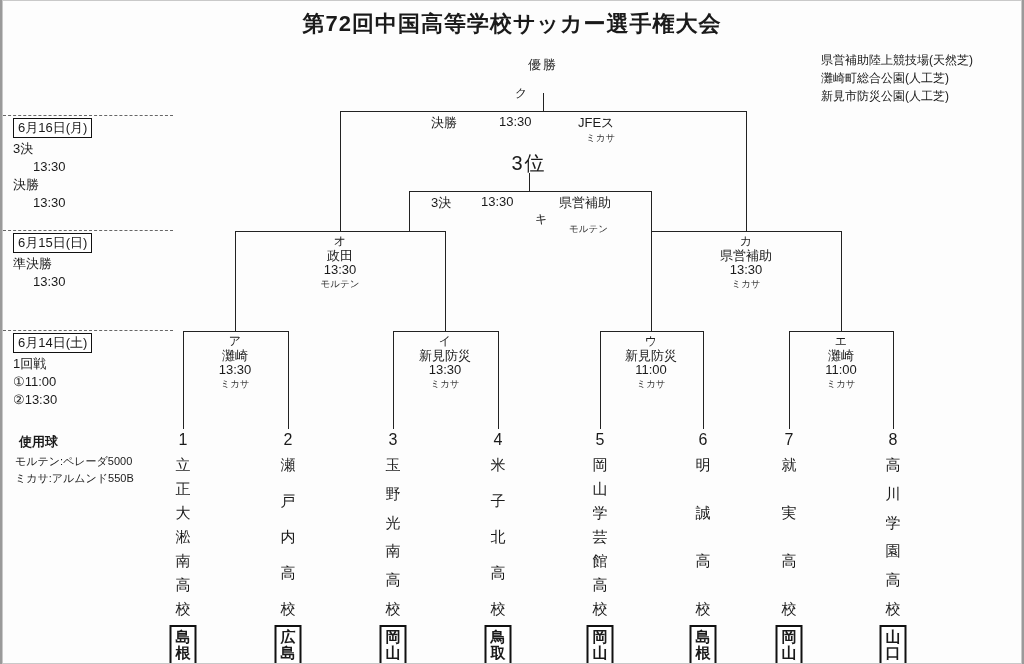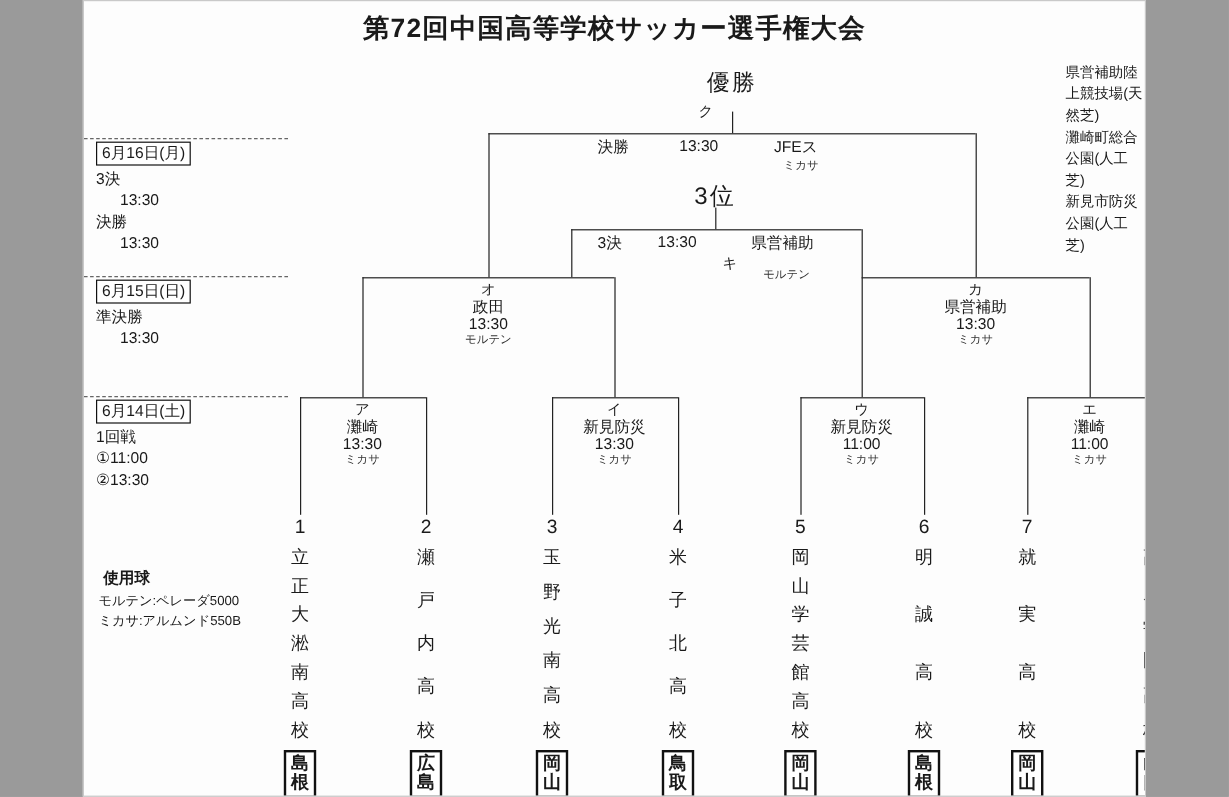--- a/index.html
+++ b/index.html
@@ -1,32 +1,32 @@
 <!DOCTYPE html>
 <html><head>
 <meta charset="utf-8">
 <style>
   * { margin:0; padding:0; box-sizing:border-box; }
   html,body { background:#9a9a9a; }
   .page {
-    position:relative; width:886px; height:664px; margin:0 auto;
+    position:relative; width:1020px; height:664px; margin:0 auto;
     background:#fdfdfd; color:#1a1a1a; overflow:hidden;
     font-family:"Liberation Sans", sans-serif;
     border:1px solid #c9c9c9;
   }
   .hline { position:absolute; border-top:1.5px solid #222; }
   .vline { position:absolute; border-left:1.5px solid #222; }
   .dashline { position:absolute; border-top:1px dashed #666; }
   .txt { position:absolute; white-space:nowrap; font-size:13px; }
   .small { font-size:9.5px; color:#333; }
   .big-title {
     position:absolute; top:8px; left:0; right:0; text-align:center;
     font-size:22px; font-weight:bold; letter-spacing:1px;
   }
-  .champ { position:absolute; transform:translateX(-50%); font-size:19px; letter-spacing:2px; }
+  .champ { position:absolute; transform:translateX(-50%); font-size:13px; letter-spacing:2px; }
   .third-label { position:absolute; transform:translateX(-50%); font-size:20px; letter-spacing:2px; }
   .match-label {
     position:absolute; transform:translateX(-50%);
     display:flex; flex-direction:column; align-items:center; gap:1px;
     text-align:center; font-size:13px; line-height:13px;
   }
   .match-label .code { font-size:12px; }
   .team { position:absolute; top:430px; transform:translateX(-50%); display:flex; flex-direction:column; align-items:center; }
   .team-seed { font-size:16px; height:22px; }
   .team-name {
@@ -36,21 +36,21 @@
   }
   .pref-box {
     margin-top:8px; width:27px; min-height:38px; padding:2px 0;
     border:2px solid #111;
     display:flex; flex-direction:column; justify-content:center; align-items:center;
     font-weight:bold; font-size:15px; line-height:16px; background:#fff;
   }
   .sched { position:absolute; font-size:13px; line-height:18px; }
   .sched .datebox { display:inline-block; border:1.5px solid #111; padding:0 4px; margin-bottom:2px; background:#fff; }
   .sched .indent { padding-left:20px; }
-  .balls { position:absolute; line-height:17px;margin-top:40px; }
+  .balls { position:absolute; line-height:17px; }
   .balls .heading { font-weight:bold; font-size:13px; padding-left:4px; margin-bottom:3px; }
   .balls .line { font-size:11px; }
   .venues { position:absolute; font-size:12px; line-height:18px; }
   .venues .heading { font-size:13px; padding-left:24px; margin-bottom:2px; }
 </style>
 </head>
 <body>
 
 <div class="page">
 

